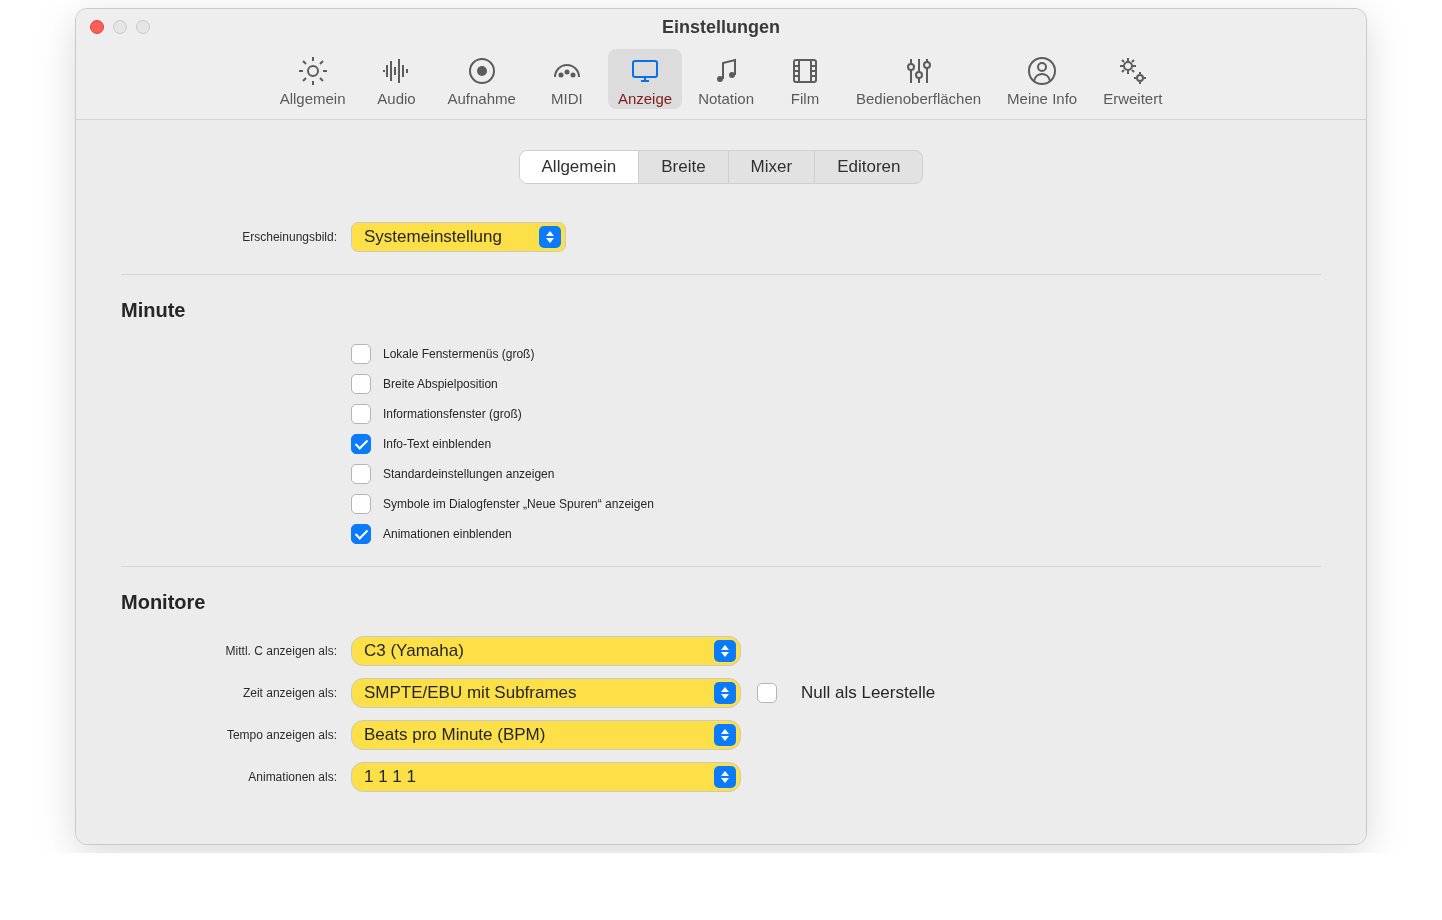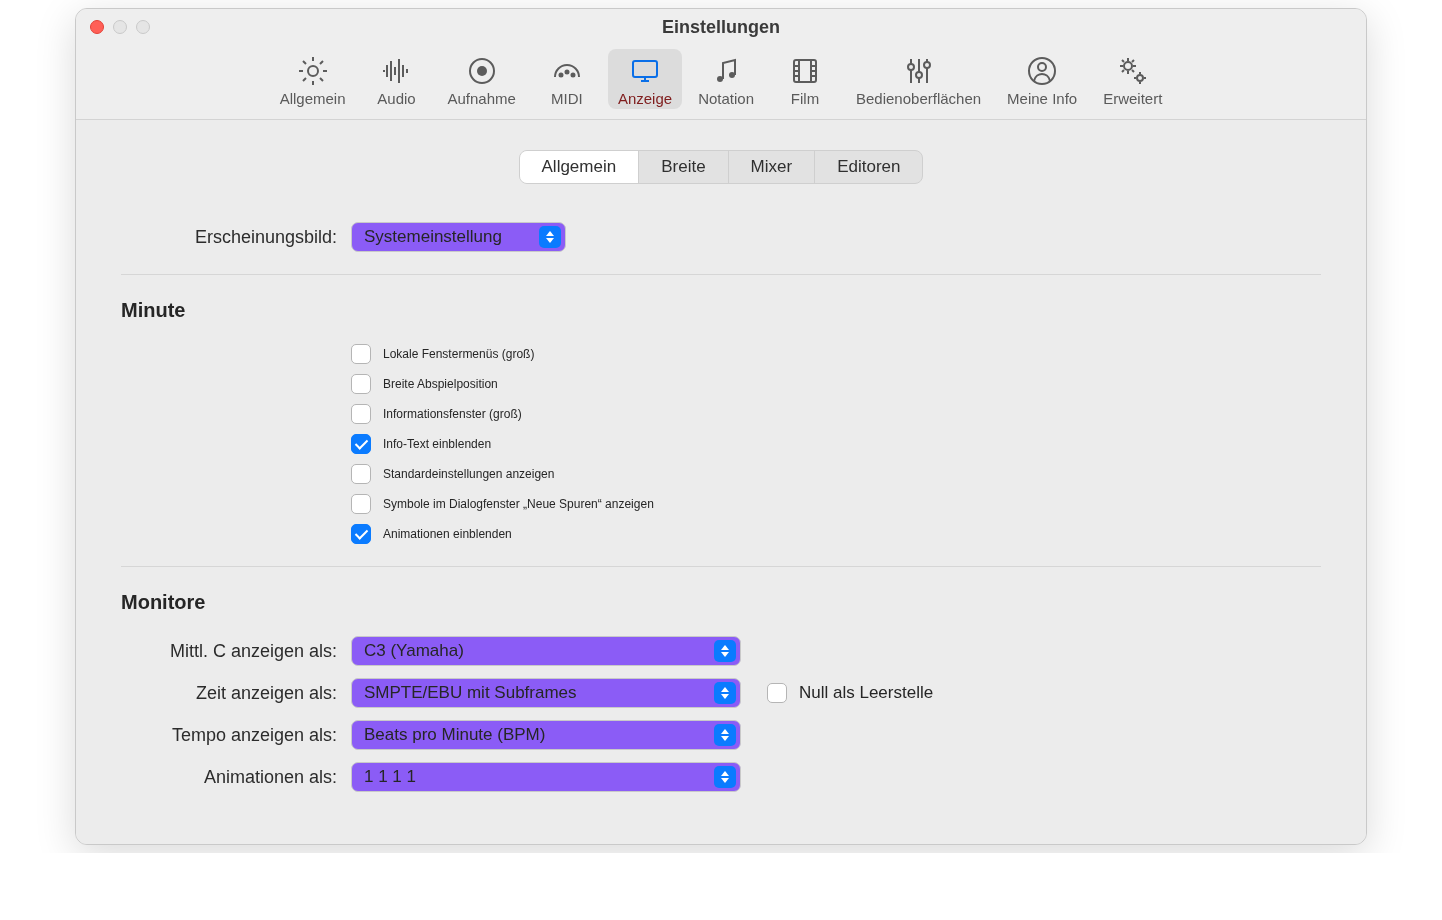--- a/index.html
+++ b/index.html
@@ -64,28 +64,28 @@
 }
 .segmented .seg {
   padding: 6px 22px; font-size: 17px; cursor:default;
   border-right: 1px solid #cfcfcf; color: #303030;
 }
 .segmented .seg:last-child { border-right: none; }
 .segmented .seg.active { background: #fff; font-weight: 400; }
 
 .form { padding: 0 10px; }
 .row { display:flex; align-items:center; margin-bottom: 12px; }
-.label { width: 230px; text-align: right; padding-right: 14px; font-size: 18px; color: #2c2c2c; }
+.label { width: 230px; text-align: right; padding-right: 14px; font-size: 12px; color: #2c2c2c; }
 .select {
   display:flex; align-items:center; justify-content:space-between;
-  background: #8b5cf6; border: 1px solid #c9c9c9; border-radius: 7px;
+  background: #fde047; border: 1px solid #c9c9c9; border-radius: 7px;
   height: 30px; padding: 0 4px 0 12px; font-size: 17px;
 }
 .select.small { width: 215px; }
-.select.big { width: 390px; }
+.select.big { width: 390px; border-radius: 12px; }
 .stepper {
   width: 22px; height: 22px; background: #0a7bff; border-radius: 5px;
   display:flex; flex-direction:column; align-items:center; justify-content:center;
   margin-left: 8px;
 }
 .stepper::before, .stepper::after {
   content:""; width:0; height:0; border-left:4px solid transparent; border-right:4px solid transparent;
 }
 .stepper::before { border-bottom: 5px solid #fff; margin-bottom:2px; }
 .stepper::after  { border-top: 5px solid #fff; }
@@ -99,21 +99,21 @@
 .checkbox {
   width: 20px; height: 20px; border-radius: 5px; border: 1px solid #b5b5b5;
   background: #fff; margin-right: 12px; display:flex; align-items:center; justify-content:center;
   flex-shrink:0;
 }
 .checkbox.checked { background: #0a7bff; border-color: #0a7bff; }
 .checkbox.checked::after {
   content:""; width: 5px; height: 10px; border: solid #fff; border-width: 0 2.5px 2.5px 0;
   transform: rotate(45deg); margin-top:-3px;
 }
-.inline-check { display:flex; align-items:center; margin-left: 26px; }
+.inline-check { display:flex; align-items:center; margin-left: 16px; gap: 12px; }
 </style>
 </head>
 <body>
 
 <div class="window">
   <div class="titlebar">
     <div class="traffic">
       <div class="dot red"></div>
       <div class="dot yellow"></div>
       <div class="dot green"></div>

